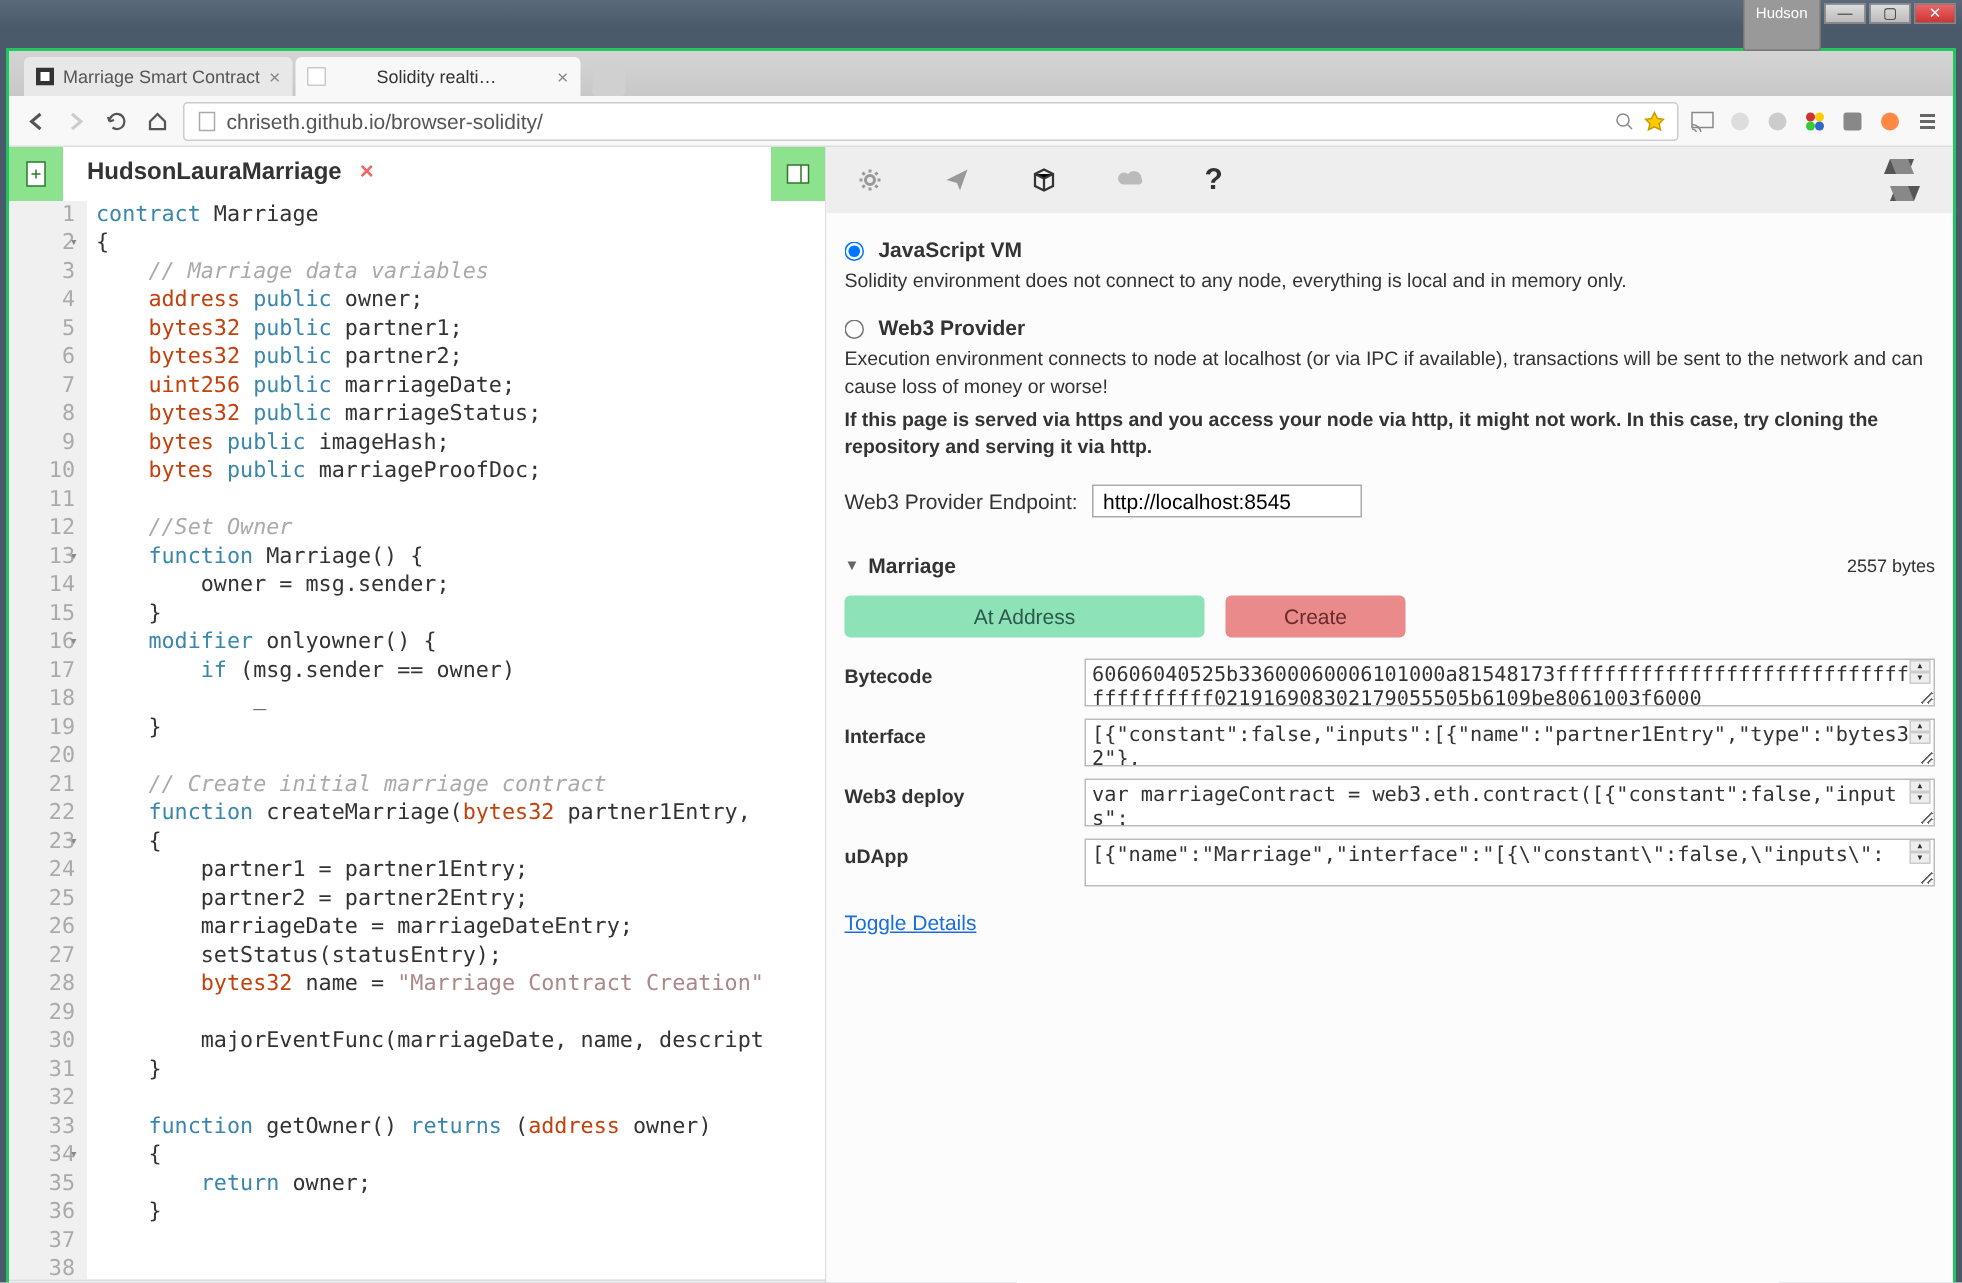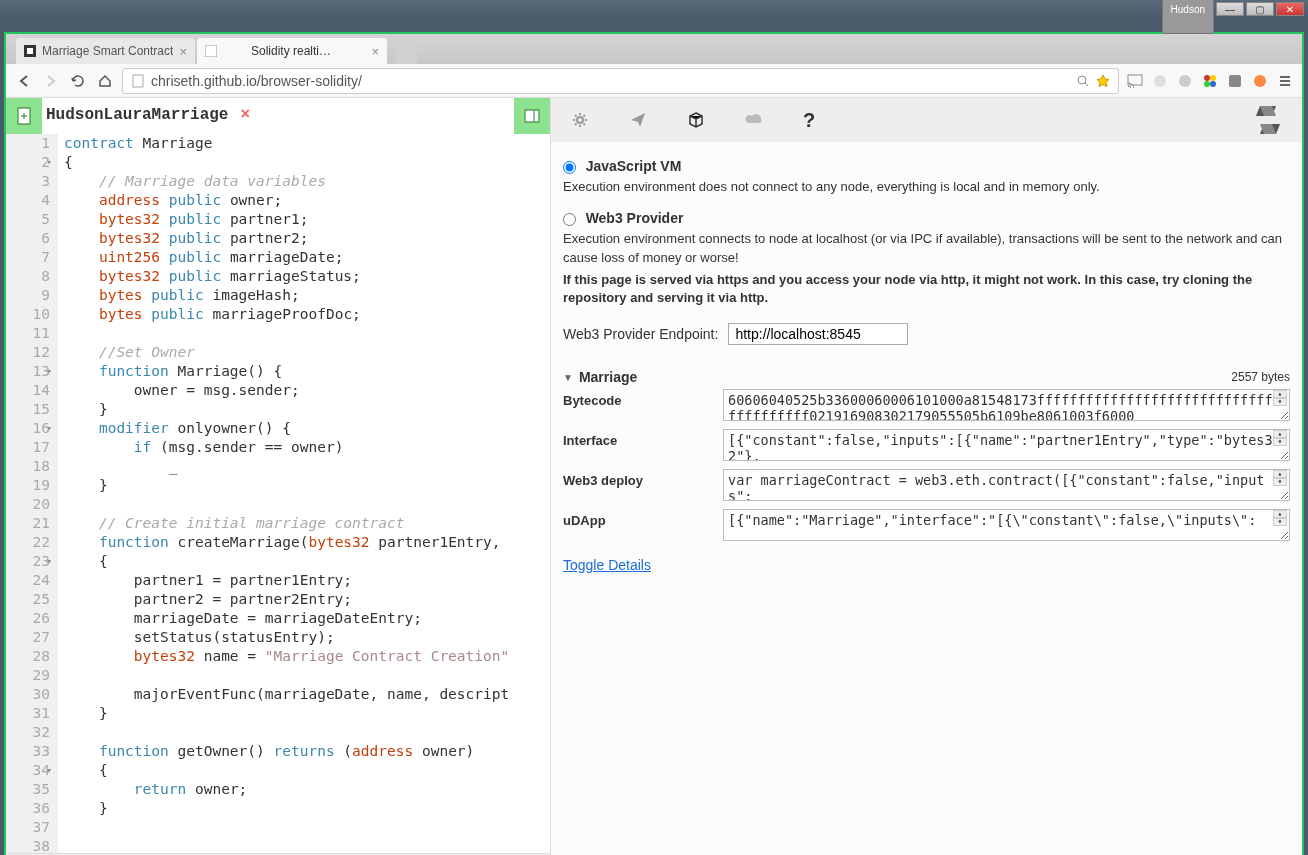--- a/index.html
+++ b/index.html
@@ -28,21 +28,21 @@
 .url-text { flex: 1; font-size: 14px; color: #555; border: none; outline: none; }
 .toolbar-icon { width: 18px; height: 18px; cursor: pointer; display: flex; align-items: center; justify-content: center; }
 
 
 .app { flex: 1; display: flex; overflow: hidden; }
 
 
 .editor-panel { width: 545px; display: flex; flex-direction: column; border-right: 1px solid #ddd; }
 .editor-header { height: 36px; display: flex; align-items: center; background: #eee; }
 .file-btn { width: 36px; height: 36px; background: #8de28d; display: flex; align-items: center; justify-content: center; cursor: pointer; }
-.file-tab { flex: 1; display: flex; align-items: center; padding: 0 4px; font-weight: bold; font-size: 16px; color: #333; background: #fff; height: 100%; border-bottom: 2px solid #fff; font-family: Liberation Mono, monospace; }
+.file-tab { flex: 1; display: flex; align-items: center; padding: 0 16px; font-weight: bold; font-size: 16px; color: #333; background: #fff; height: 100%; border-bottom: 2px solid #fff; }
 .file-tab-close { margin-left: 12px; color: #e66; font-weight: bold; cursor: pointer; font-size: 16px; }
 .panel-toggle { width: 36px; height: 36px; background: #8de28d; display: flex; align-items: center; justify-content: center; cursor: pointer; }
 
 .code-area { flex: 1; display: flex; font-family: Consolas, monospace; font-size: 14.5px; overflow: hidden; position: relative; }
 .gutter { width: 52px; background: #f0f0f0; color: #aaa; text-align: right; padding: 0 8px 0 0; line-height: 19px; user-select: none; position: relative; }
 .gutter .fold { position: absolute; right: -2px; font-size: 9px; color: #888; }
 .code { flex: 1; white-space: pre; line-height: 19px; color: #333; overflow: hidden; padding-left: 6px; }
 .code .kw { color: #3a87ad; }
 .code .cm { color: #aaa; font-style: italic; }
 .code .ty { color: #c2410c; }
@@ -337,21 +337,21 @@
             </svg>
         </span>
       </div>
 
       <div class="compiler-body">
         <div class="env-option">
           <label>
             <input type="radio" class="env-radio" name="env" checked="" style="">
             <span class="env-title">JavaScript VM</span>
           </label>
-          <div class="env-desc">Execution environment does not connect to any node, everything is local and in memory only.</div>
+          <div class="env-desc">Solidity environment does not connect to any node, everything is local and in memory only.</div>
         </div>
 
         <div class="env-option">
           <label>
             <input type="radio" class="env-radio" name="env" style="">
             <span class="env-title">Web3 Provider</span>
           </label>
           <div class="env-desc">Execution environment connects to node at localhost (or via IPC if available), transactions will be sent to the network and can cause loss of money or worse!</div>
           <div class="env-desc"><b>If this page is served via https and you access your node via http, it might not work. In this case, try cloning the repository and serving it via http.</b></div>
         </div>
@@ -361,20 +361,24 @@
           <input class="endpoint-input" value="http://localhost:8545" style="">
         </div>
 
         <div class="contract-section">
           <div class="contract-header">
             <span class="tri">▼</span>
             <span>Marriage</span>
             <span class="contract-bytes">2557 bytes</span>
           </div>
 
+          <div class="contract-actions">
+            <div class="action-btn addr">At Address</div>
+            <div class="action-btn create">Create</div>
+          </div>
 
           <div class="output-row">
             <div class="output-label">Bytecode</div>
             <div class="output-box">
               <div class="val">60606040525b33600060006101000a81548173ffffffffffffffffffffffffffffffffffffffff021916908302179055505b6109be8061003f6000</div>
               <div class="spinner">
                   <div>▴</div>
                   <div>▾</div>
                 </div>
             </div>

